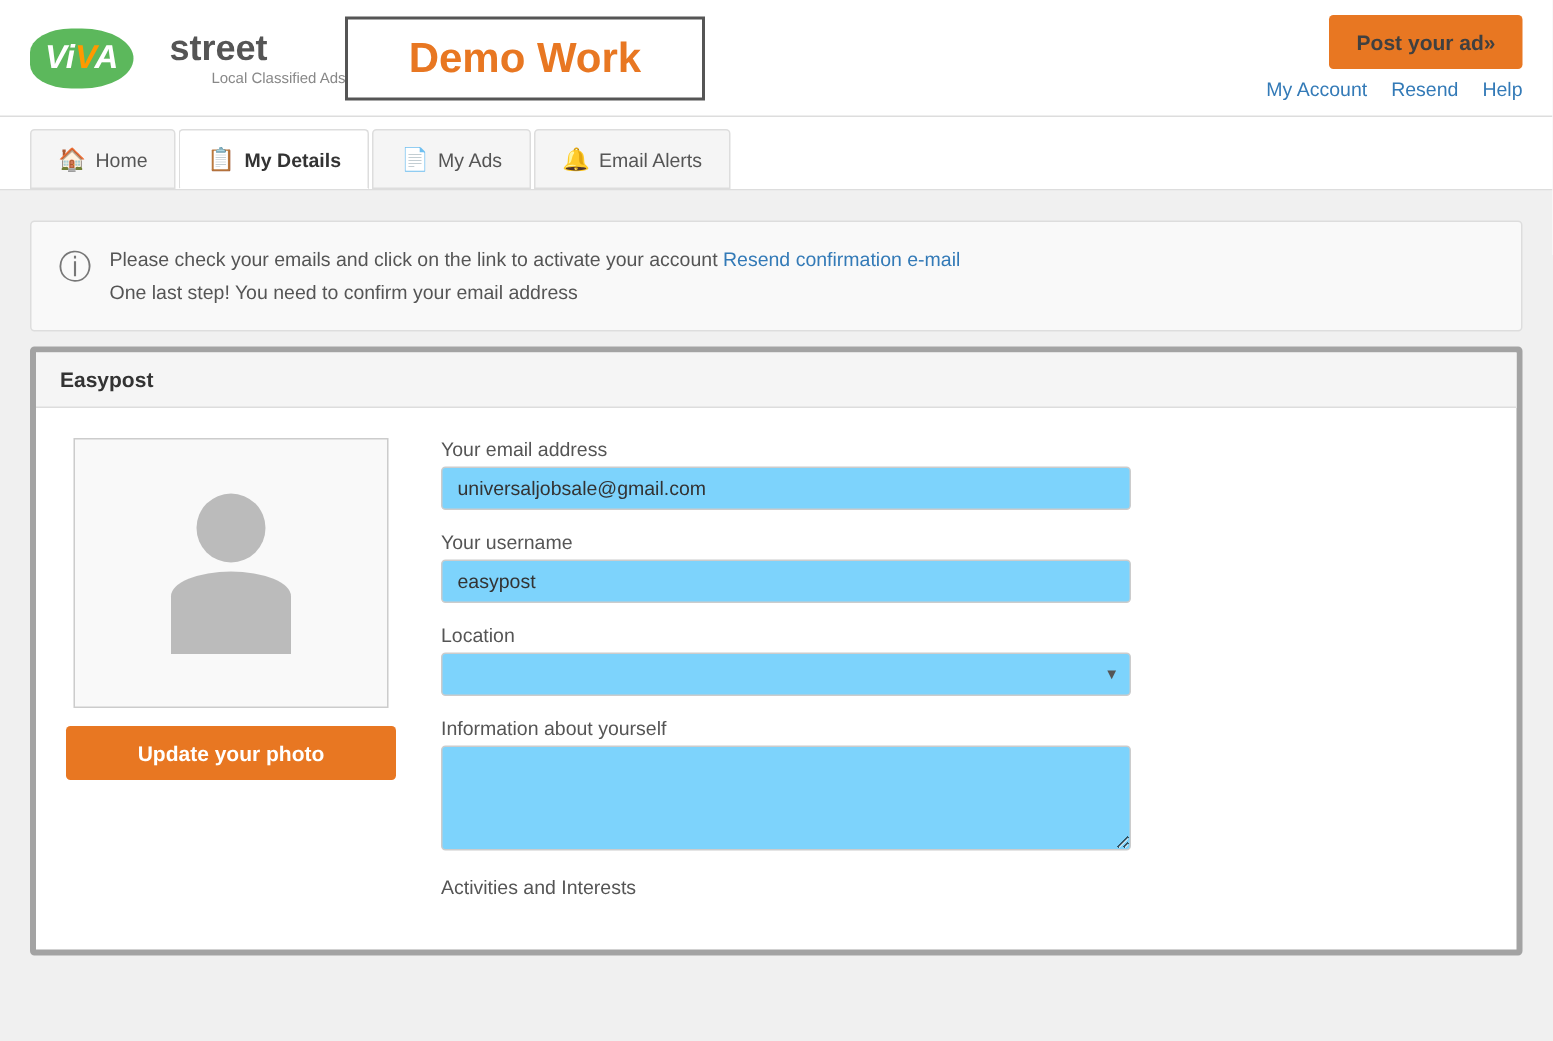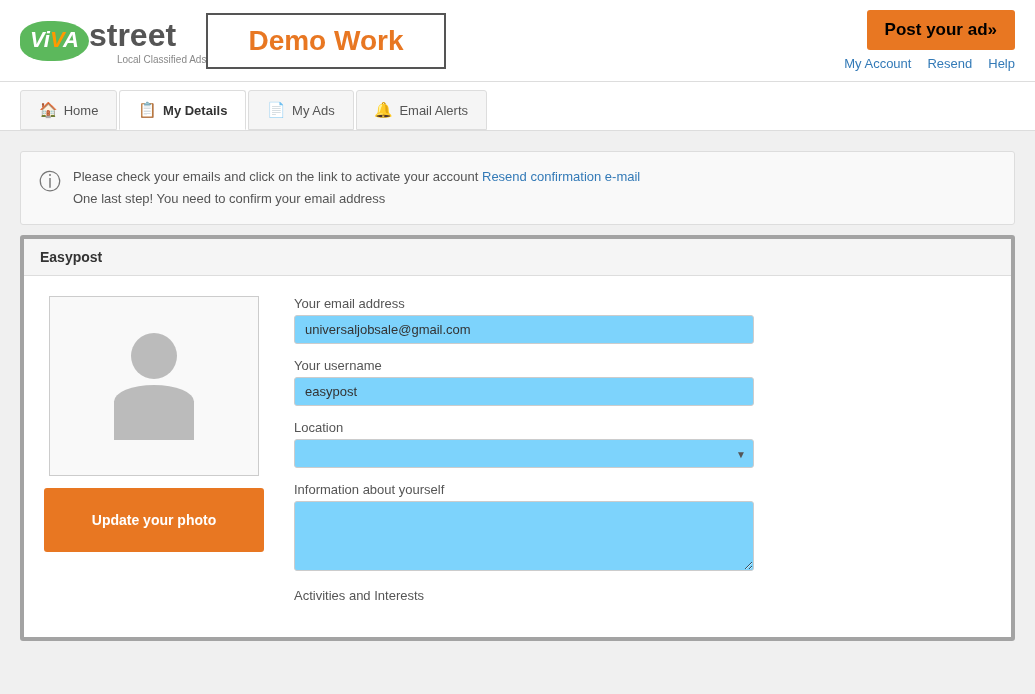--- a/index.html
+++ b/index.html
@@ -15,21 +15,21 @@
       background: #fff;
       border-bottom: 1px solid #ddd;
       padding: 10px 20px;
       display: flex;
       align-items: center;
       justify-content: space-between;
     }
 
     .logo-area {
       display: flex;
-      align-items: center;
+      gap: 24px;
     }
 
     .logo-wrapper {
       display: flex;
       flex-direction: column;
       align-items: flex-start;
     }
 
     .header-center {
       flex: 1;
@@ -46,24 +46,24 @@
 
     .header-right {
       display: flex;
       flex-direction: column;
       align-items: flex-end;
       gap: 6px;
     }
 
     .post-ad-btn {
       background: #e87722;
-      color: #000000;
+      color: #404040;
       border: none;
       padding: 10px 18px;
-      font-size: 17px;
+      font-size: 14px;
       font-weight: bold;
       cursor: pointer;
       border-radius: 3px;
     }
 
     .header-nav {
       display: flex;
       gap: 16px;
     }
 
@@ -199,21 +199,21 @@
       height: 55px;
       background: #bbb;
       border-radius: 50% 50% 0 0 / 30% 30% 0 0;
       margin-top: 4px;
     }
 
     .update-photo-btn {
       background: #e87722;
       color: #fff;
       border: none;
-      padding: 24px 22px;
+      padding: 10px 22px;
       font-size: 14px;
       font-weight: bold;
       cursor: pointer;
       border-radius: 3px;
       width: 100%;
     }
 
     
     .form-section {
       flex: 1;
@@ -270,21 +270,21 @@
       resize: vertical;
     }
 
     
     .viva-logo-green {
       background: #5cb85c;
       border-radius: 40% 50% 50% 40%;
       padding: 6px 10px 8px 10px;
       display: inline-block;
     }
-    .street-text { color: #555; font-size: 32px; font-weight: 900; }
+    .street-text { color: #555; font-size: 24px; font-weight: 900; }
     .classified-text { font-size: 10px; color: #888; display: block; text-align: center; margin-left: 28px; }
   </style>
 </head>
 <body>
 
 <div class="header">
   <div class="logo-area">
     <div class="viva-logo-green">
       <span style="font-size:22px;font-weight:900;font-style:italic;color:#fff;">Vi</span><span style="font-size:22px;font-weight:900;font-style:italic;color:#ff9900;">V</span><span style="font-size:22px;font-weight:900;font-style:italic;color:#fff;">A</span>
     </div>

